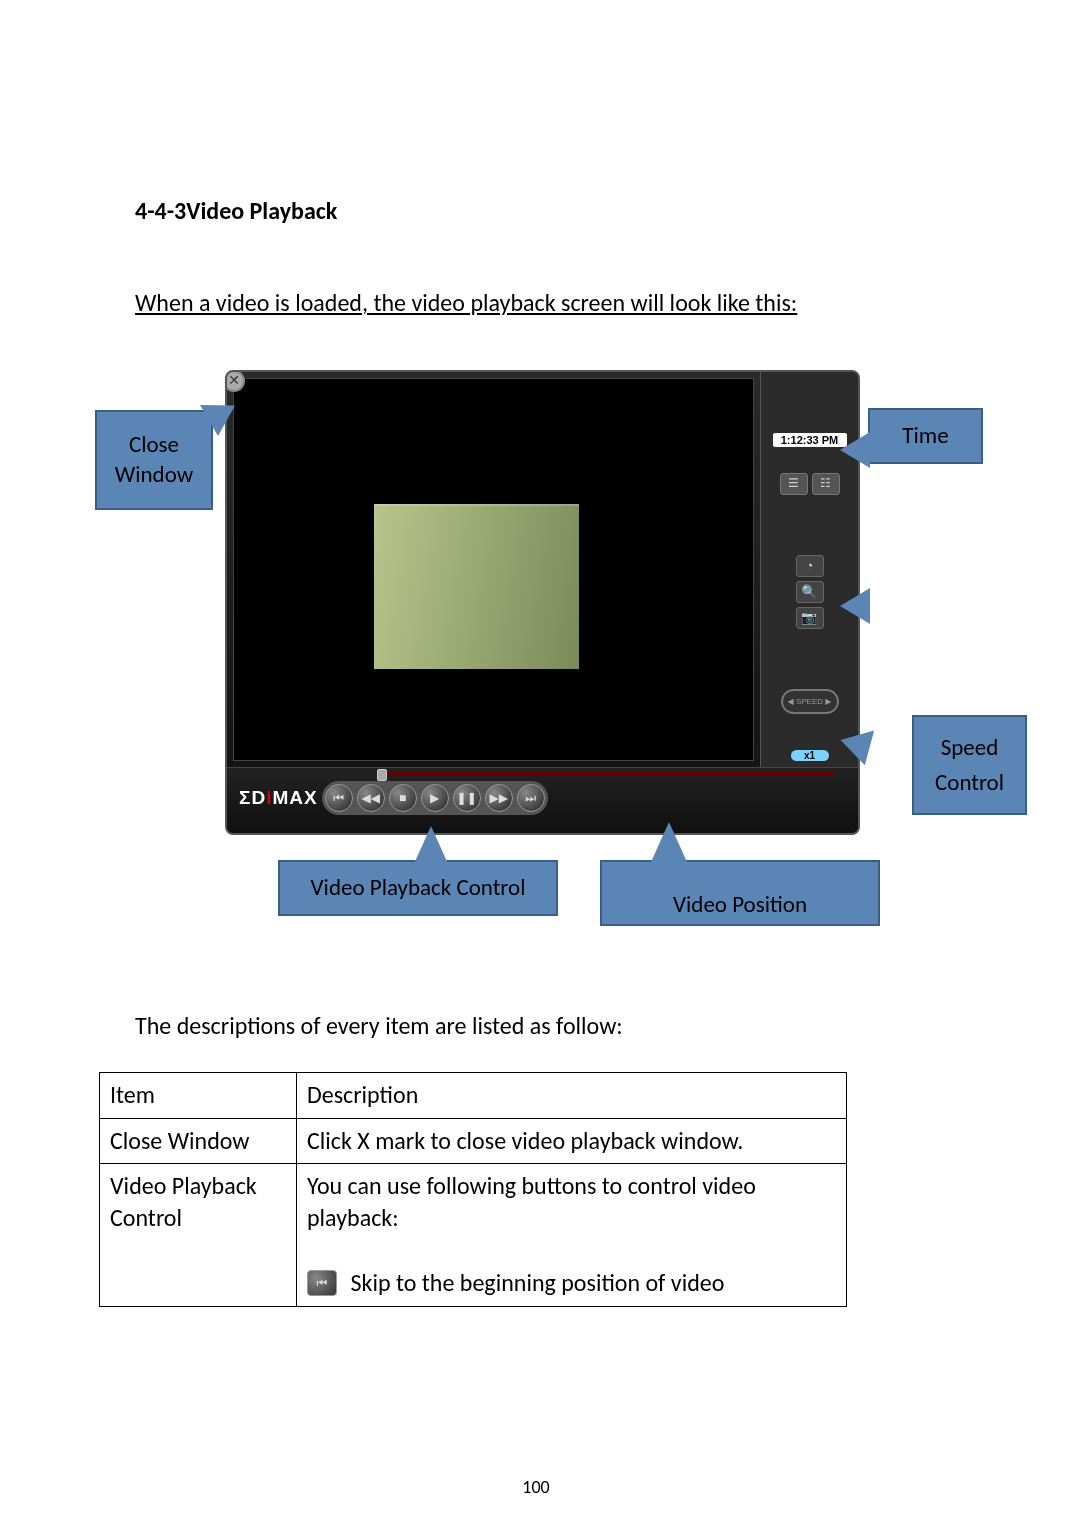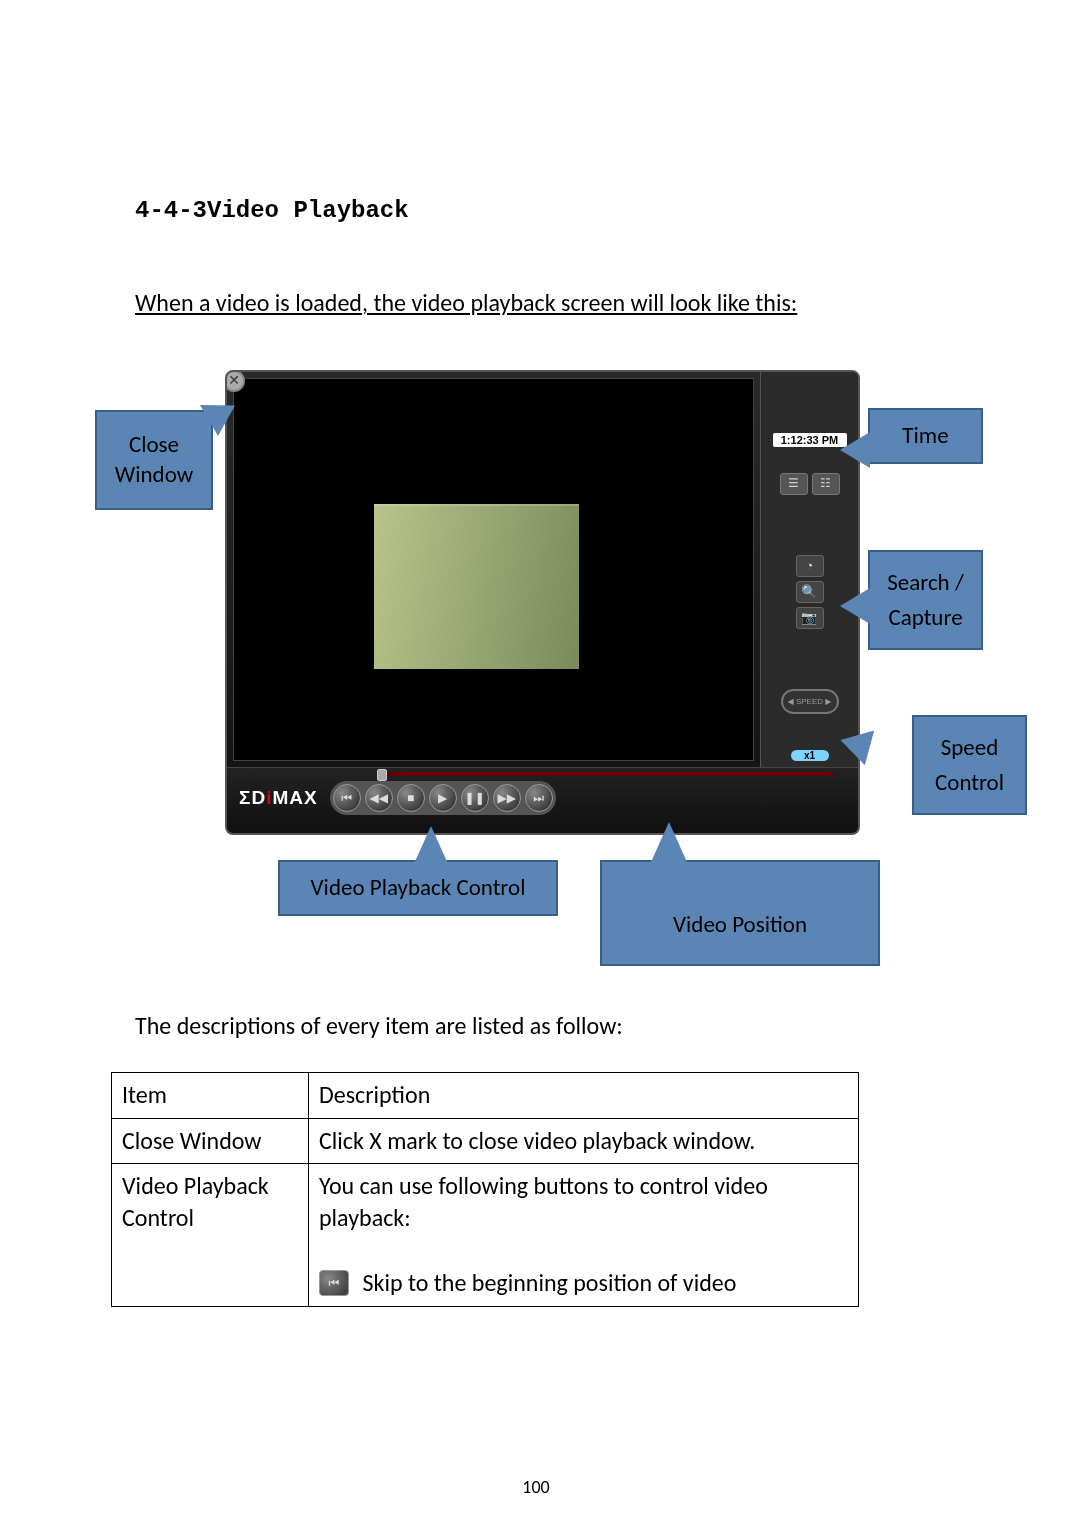--- a/index.html
+++ b/index.html
@@ -11,21 +11,20 @@
     padding: 195px 95px 40px 95px;
     position: relative;
     color: #000;
     font-size: 24px;
     line-height: 1.35;
   }
   .heading {
     font-size: 24px;
     font-weight: bold;
     margin: 0 0 60px 40px;
-    font-family: Liberation Mono, monospace;
   }
   .intro {
     margin: 0 0 50px 40px;
     text-decoration: underline;
   }
   
   .shot-wrap {
     position: relative;
     width: 890px;
     height: 600px;
@@ -127,21 +126,21 @@
     border-radius: 8px;
     font: bold 10px Arial; color:#000;
     display:flex;align-items:center;justify-content:center;
     margin-top: 16px;
   }
   .bottom-bar {
     height: 62px;
     display: flex;
     align-items: center;
     padding: 0 12px;
-    gap: 12px;
+    gap: 4px;
     border-top: 1px solid #444;
     background: linear-gradient(#222,#111);
     position: relative;
   }
   .logo {
     font: bold 19px Arial;
     letter-spacing: 1px;
     color: #fff;
   }
   .logo .i { color: #d00; }
@@ -179,21 +178,21 @@
     align-items: center;
     justify-content: center;
     text-align: center;
     padding: 6px;
   }
   .co-close { left:0; top:40px; width:118px; height:100px; line-height:1.3; }
   .co-time  { left:773px; top:38px; width:115px; height:56px; }
   .co-search{ left:773px; top:180px; width:115px; height:100px; line-height:1.5;}
   .co-speed { left:817px; top:345px; width:115px; height:100px; line-height:1.5;}
   .co-vpc   { left:183px; top:490px; width:280px; height:56px; }
-  .co-vpos  { left:505px; top:490px; width:280px; height:106px; padding-top:30px;}
+  .co-vpos  { left:505px; top:490px; width:280px; height:66px; padding-top:30px;}
   
   .arrow {
     position:absolute; width:0;height:0;
   }
   .arrow.right {
     border-top:18px solid transparent;
     border-bottom:18px solid transparent;
     border-left:30px solid #5b85b4;
   }
   .arrow.left {
@@ -211,21 +210,21 @@
   .ar-search{ left:745px; top:218px;}
   .ar-speed { left:745px; top:356px; transform:rotate(15deg);}
   .ar-vpc   { left:318px; top:456px; }
   .ar-vpos  { left:556px; top:452px; }
   
   .desc-text {
     margin: 0 0 30px 40px;
   }
   table {
     width: 748px;
-    margin-left: 16px;
+    margin-left: 4px;
     border-collapse: collapse;
     font-size: 24px;
   }
   td {
     border: 1px solid #000;
     padding: 6px 10px;
     vertical-align: top;
   }
   td.col1 { width: 197px; }
   .row-playback td { height: 140px; }
@@ -294,21 +293,20 @@
       </div>
     </div>
   </div>
 
   <div class="callout co-close">Close Window</div>
   <div class="arrow right ar-close"></div>
 
   <div class="callout co-time">Time</div>
   <div class="arrow left ar-time"></div>
 
-  <div class="callout co-search">Search / Capture</div>
   <div class="arrow left ar-search"></div>
 
   <div class="callout co-speed">Speed Control</div>
   <div class="arrow left ar-speed"></div>
 
   <div class="callout co-vpc">Video Playback Control</div>
   <div class="arrow up ar-vpc"></div>
 
   <div class="callout co-vpos">Video Position</div>
   <div class="arrow up ar-vpos"></div>

